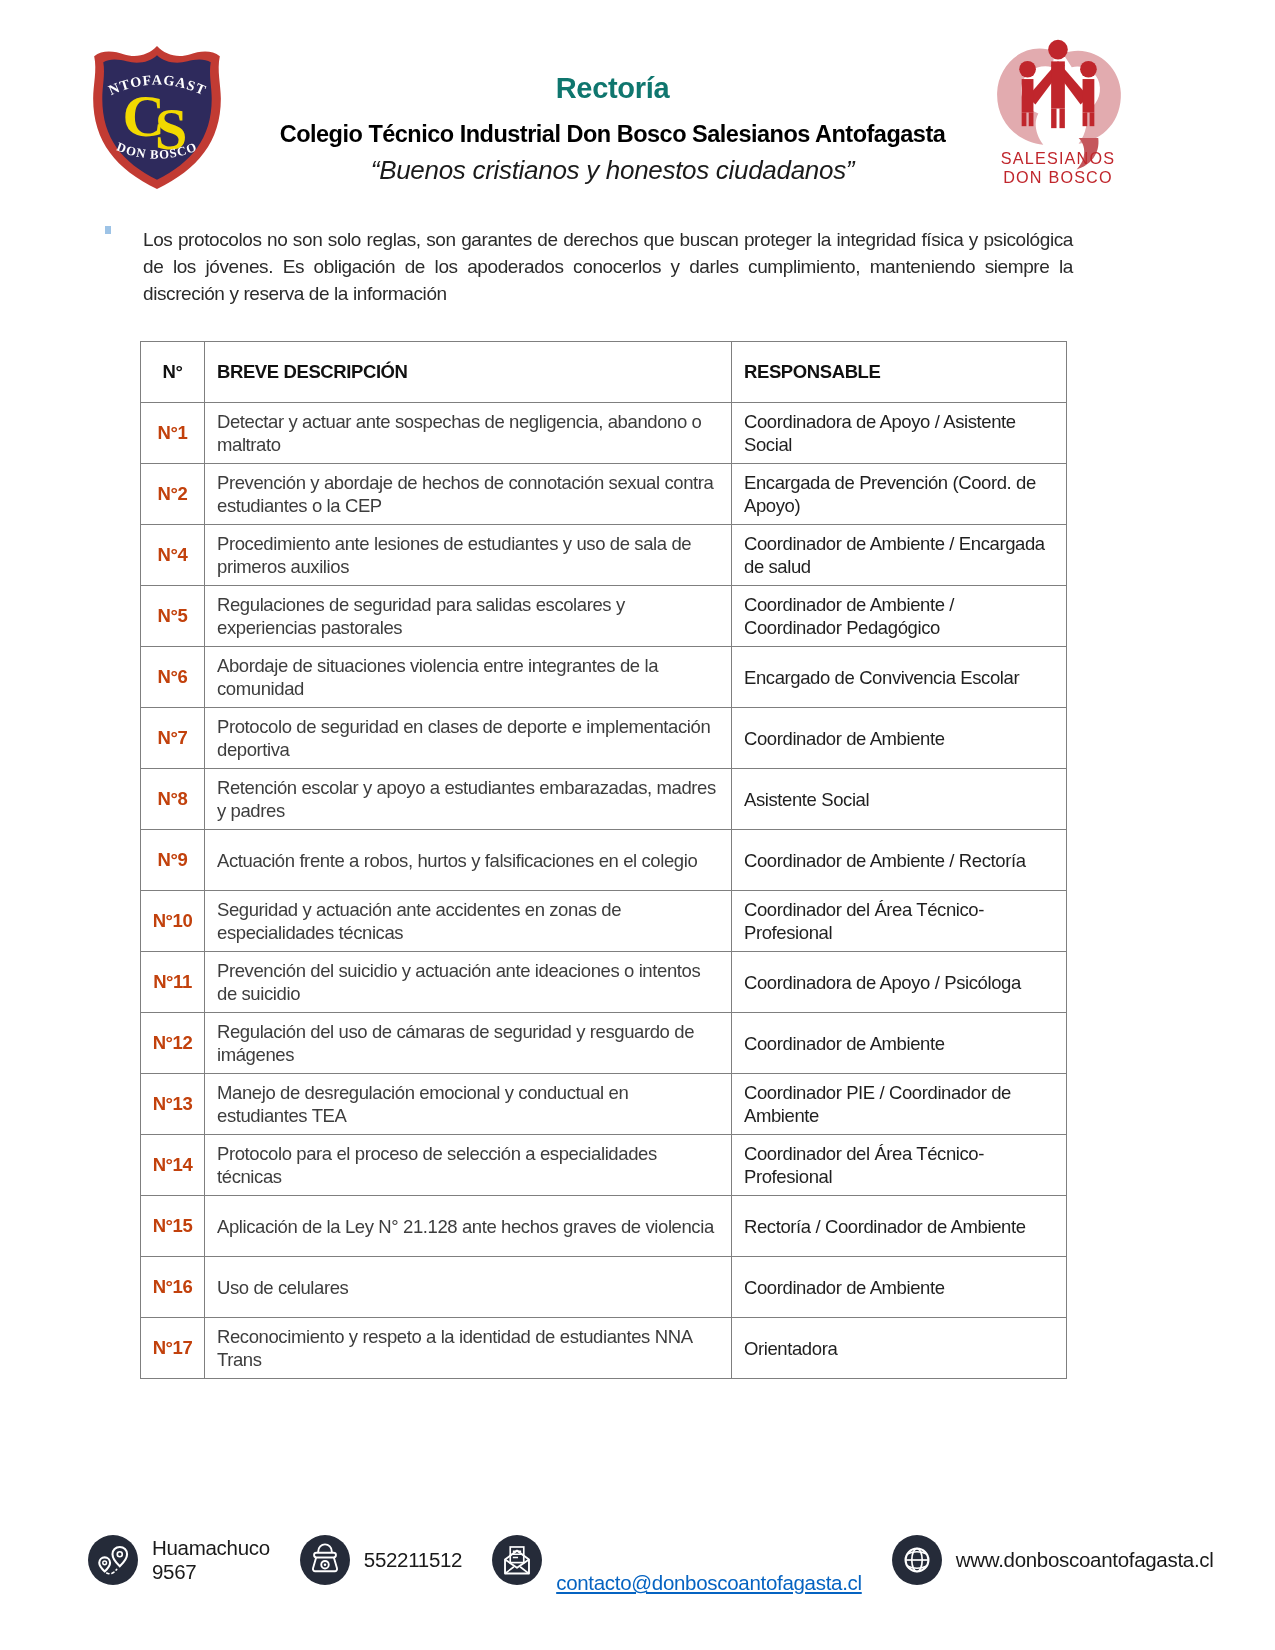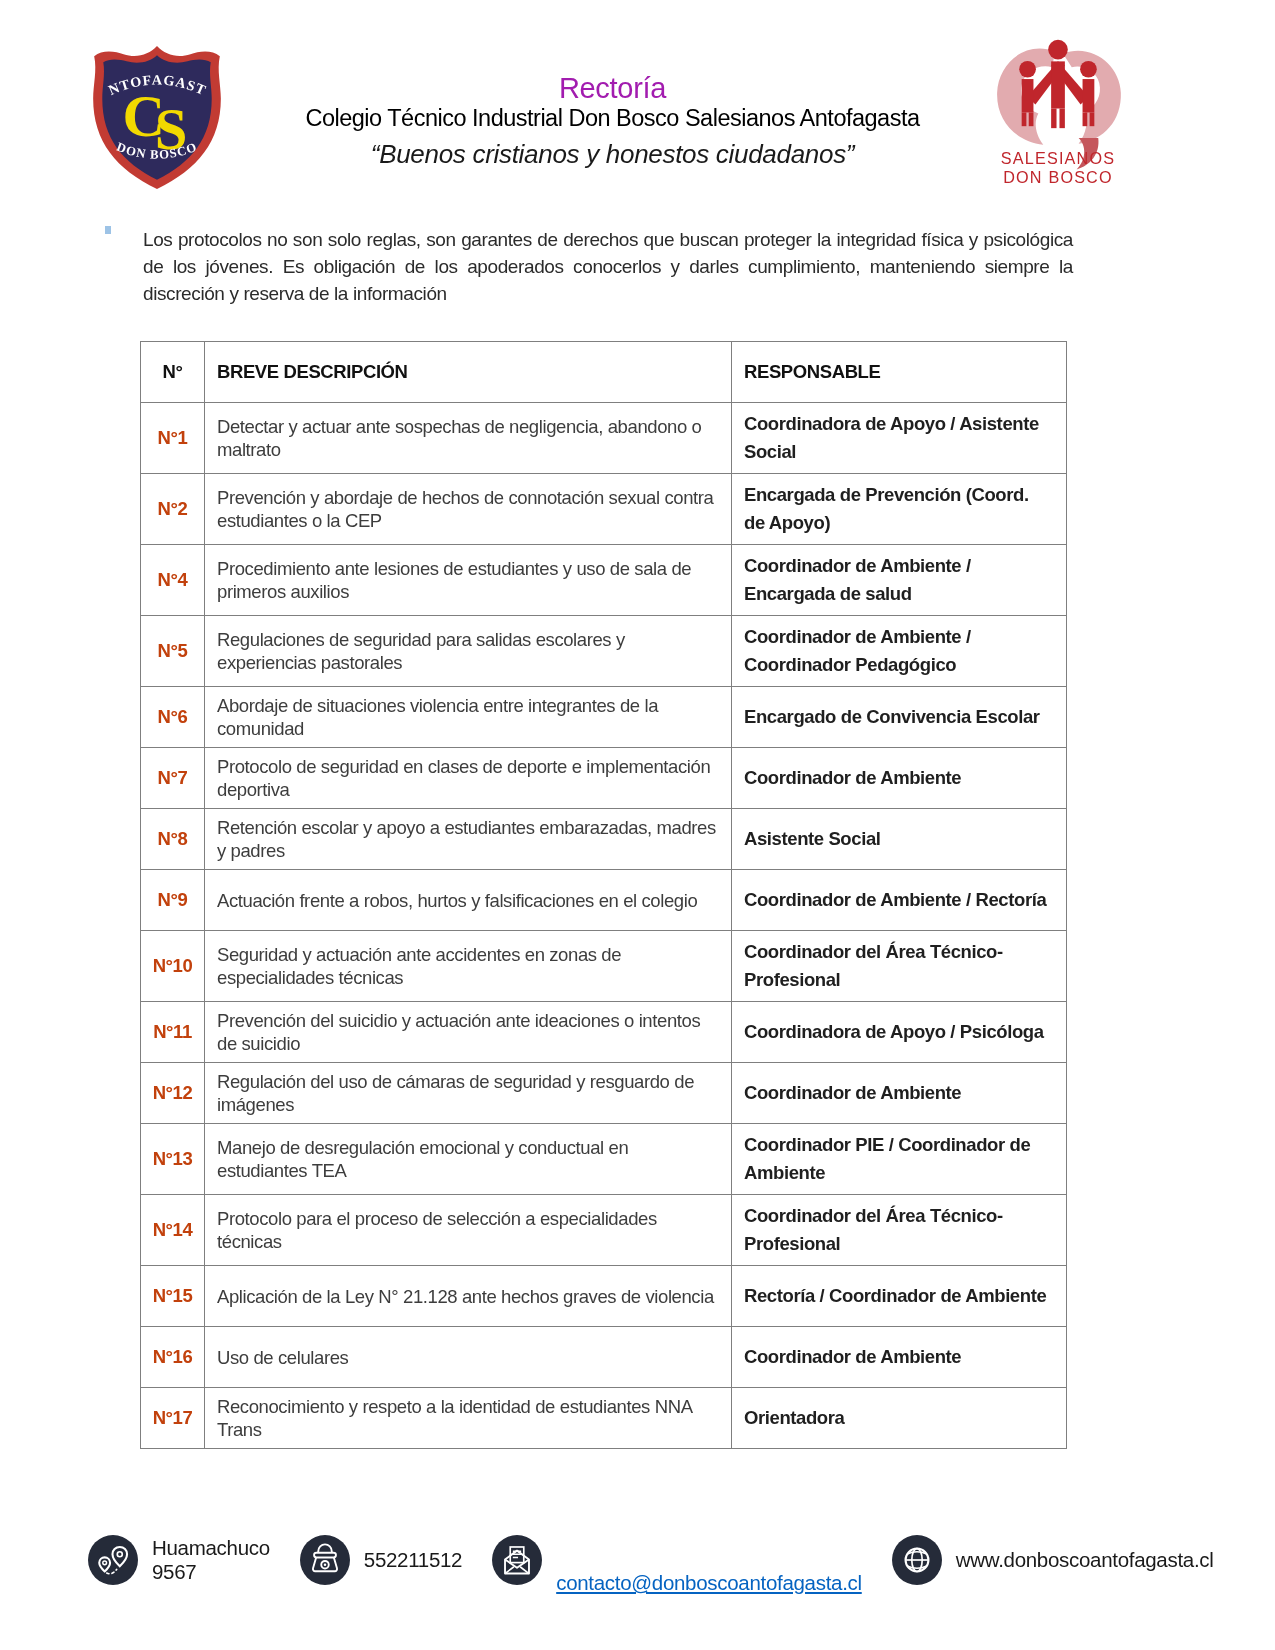--- a/index.html
+++ b/index.html
@@ -9,22 +9,22 @@
     font-family: "Liberation Sans", sans-serif;
     position: relative;
     color: #262626;
   }
   .page { position: absolute; inset: 0; overflow: hidden; }
 
   
   .shield-logo { position: absolute; left: 86px; top: 40px; width: 142px; height: 152px; }
   .salesianos-logo { position: absolute; left: 983px; top: 28px; width: 150px; height: 162px; }
   .header-text { position: absolute; left: 235px; top: 72px; width: 755px; text-align: center; }
-  .dept-title { font-size: 29px; font-weight: normal; color: #a21caf; letter-spacing: -0.3px; }
-  .school-title { font-size: 23.5px; font-weight: normal; color: #000000; margin-top: 0; letter-spacing: -0.5px; }
+  .dept-title { font-size: 29px; font-weight: bold; color: #0f766e; letter-spacing: -0.3px; }
+  .school-title { font-size: 23.5px; font-weight: bold; color: #000000; margin-top: 16px; letter-spacing: -0.5px; }
   .motto { font-size: 26px; font-style: italic; color: #1a1a1a; margin-top: 7px; letter-spacing: -0.3px; }
 
   .cursor-mark { position: absolute; left: 105px; top: 226px; width: 6px; height: 8px; background: #9dc3e6; }
 
   
   .intro {
     position: absolute; left: 143px; top: 226px; width: 930px;
     font-size: 19px; line-height: 27px; text-align: justify;
     color: #2b2b2b; letter-spacing: -0.4px;
   }
@@ -44,21 +44,21 @@
   .protocol-table col.c-desc { width: 527px; }
   .protocol-table col.c-resp { width: 335px; }
   .protocol-table th {
     font-weight: bold; color: #111111; text-align: left;
     padding: 11px 12px; height: 43px;
   }
   .protocol-table th.th-num { text-align: center; padding: 11px 4px; }
   .protocol-table td { padding: 7px 12px; }
   .protocol-table td.td-num { text-align: center; font-weight: bold; color: #c2410c; padding: 7px 2px; }
   .protocol-table td.td-desc { color: #3d3d3d; line-height: 23px; }
-  .protocol-table td.td-resp { font-weight: bold; color: #1f1f1f; line-height: 28px; }
+  .protocol-table td.td-resp { font-weight: normal; color: #1f1f1f; line-height: 23px; }
   .protocol-table tr { height: 61px; }
 
   
   .footer {
     position: absolute; left: 88px; top: 1524px; width: 1100px;
     display: flex; align-items: center;
   }
   .contact-item { display: flex; align-items: center; }
   .contact-icon { width: 50px; height: 50px; flex: 0 0 50px; }
   .contact-text { font-size: 20.5px; color: #1a1a1a; margin-left: 14px; letter-spacing: -0.3px; }

